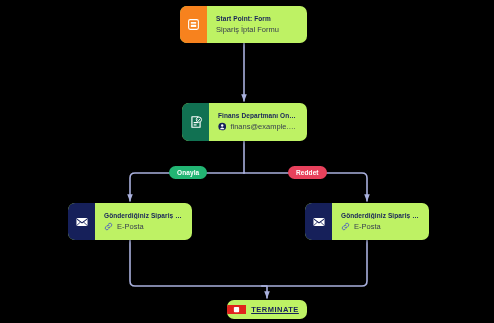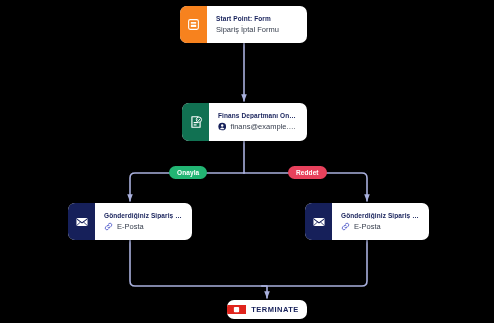--- a/index.html
+++ b/index.html
@@ -27,21 +27,21 @@
     width: 494px;
     height: 323px;
     pointer-events: none;
   }
 
   
   .node {
     position: absolute;
     display: flex;
     align-items: stretch;
-    background: #ffffff;
+    background: #bef264;
     border-radius: 7px;
     box-shadow: 0 1px 3px rgba(0,0,0,0.45);
     overflow: hidden;
   }
   .node-icon {
     width: 27px;
     flex: 0 0 27px;
     display: flex;
     align-items: center;
     justify-content: center;
@@ -101,20 +101,21 @@
     flex: 0 0 19px;
   }
   .terminate-label {
     flex: 1 1 auto;
     font-size: 7.5px;
     font-weight: bold;
     color: #16205a;
     letter-spacing: 0.5px;
     text-align: center;
     padding-right: 3px;
+    text-decoration: underline;
   }
 
   
   .pill {
     position: absolute;
     height: 13px;
     line-height: 13px;
     padding: 0 8px;
     border-radius: 7px;
     font-size: 6.5px;

